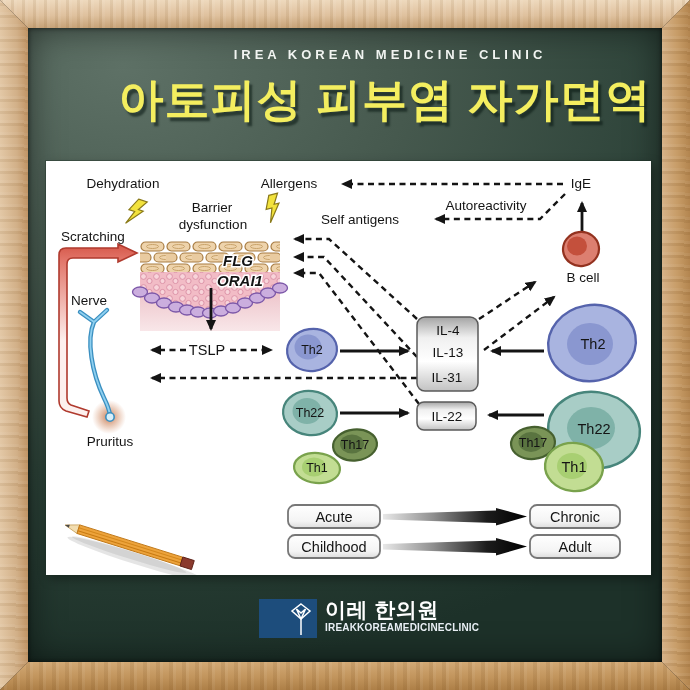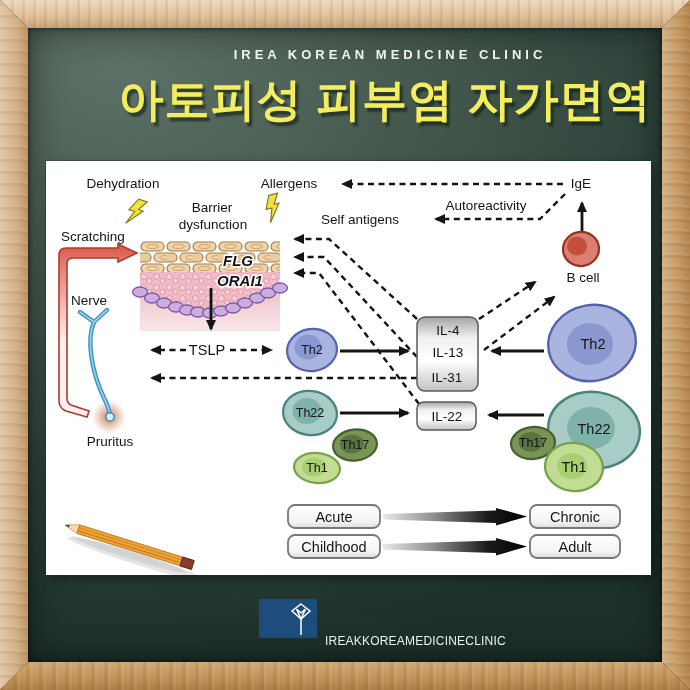--- a/index.html
+++ b/index.html
@@ -35,22 +35,22 @@
     text-shadow:3px 4px 2px rgba(8,22,16,.55);padding-left:40px;}
   
   .panel{position:absolute;left:46px;top:161px;width:605px;height:414px;background:#fff;
     box-shadow:0 0 0 1px rgba(25,45,35,.35), 3px 4px 10px rgba(0,0,0,.35);}
   .panel svg{display:block;}
   
   .logo{position:absolute;left:259px;top:599px;width:58px;height:39px;background:#1d4d7c;
     display:flex;align-items:center;justify-content:flex-end;padding-right:4px;box-sizing:border-box;}
   .logo-name{position:absolute;left:325px;top:596px;color:#ffffff;font-size:21px;font-weight:bold;
     letter-spacing:.5px;white-space:nowrap;}
-  .logo-sub{position:absolute;left:325px;top:622px;color:#e9eff5;font-size:12px;font-weight:normal;
-    letter-spacing:.2px;white-space:nowrap;margin-top:12px;}
+  .logo-sub{position:absolute;left:325px;top:622px;color:#e9eff5;font-size:10px;font-weight:bold;
+    letter-spacing:.2px;white-space:nowrap;}
   text{fill:#141414;}
   .lbl{font-size:13.5px;}
   .cyt{font-size:13.5px;}
   .cell-s{font-size:12.5px;}
   .cell-b{font-size:14.5px;}
   .prog{font-size:14.5px;}
   .gene{font-size:15px;font-style:italic;font-weight:bold;}
 </style>
 </head>
 <body>
@@ -268,19 +268,20 @@
 
   <div class="logo">
     <svg width="24" height="34" viewBox="0 0 24 34">
       <g fill="none" stroke="#ffffff" stroke-width="1.5">
         <line x1="12" y1="16" x2="12" y2="33"></line>
         <polygon points="12,2 21,9 12,17 3,9"></polygon>
         <polyline points="12,17 7.5,7 12,11 16.5,7 12,17"></polyline>
       </g>
     </svg>
   </div>
+  <div class="logo-name">이레 한의원</div>
   <div class="logo-sub">IREAKKOREAMEDICINECLINIC</div>
 
   <div class="fp top"></div>
   <div class="fp left"></div>
   <div class="fp right"></div>
   <div class="fp bottom"></div>
 </div>
 
 </body></html>

